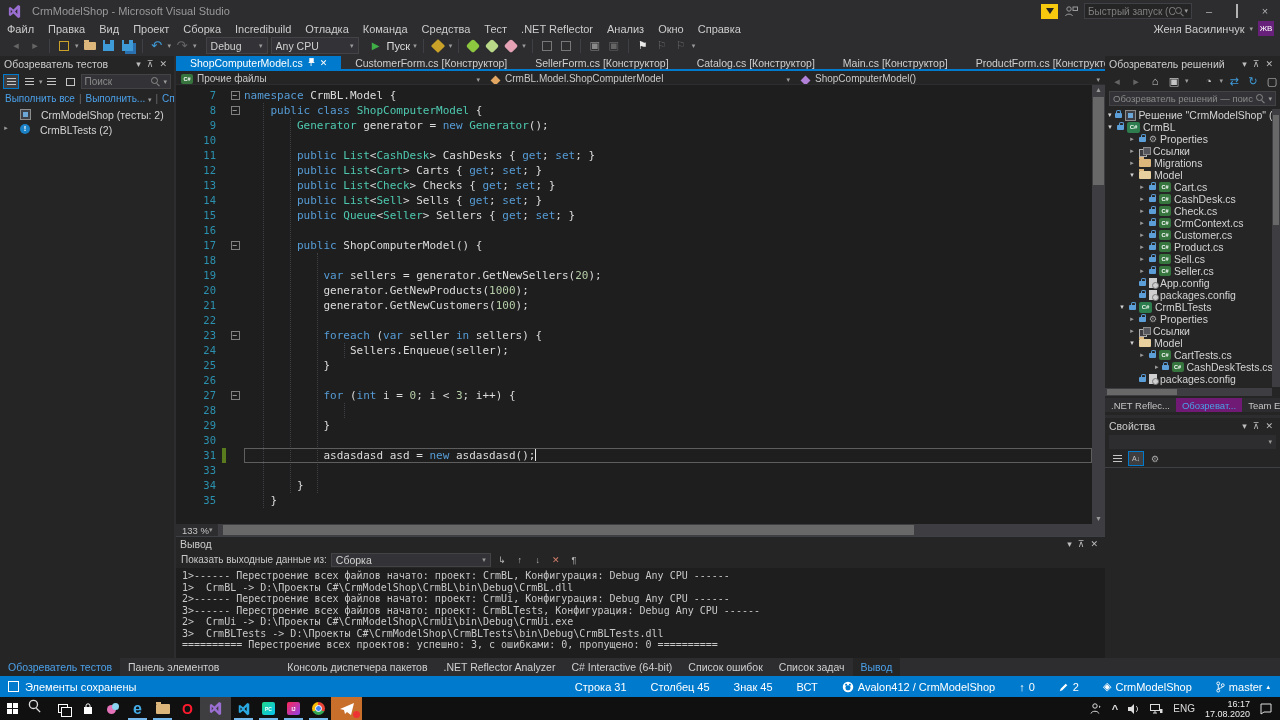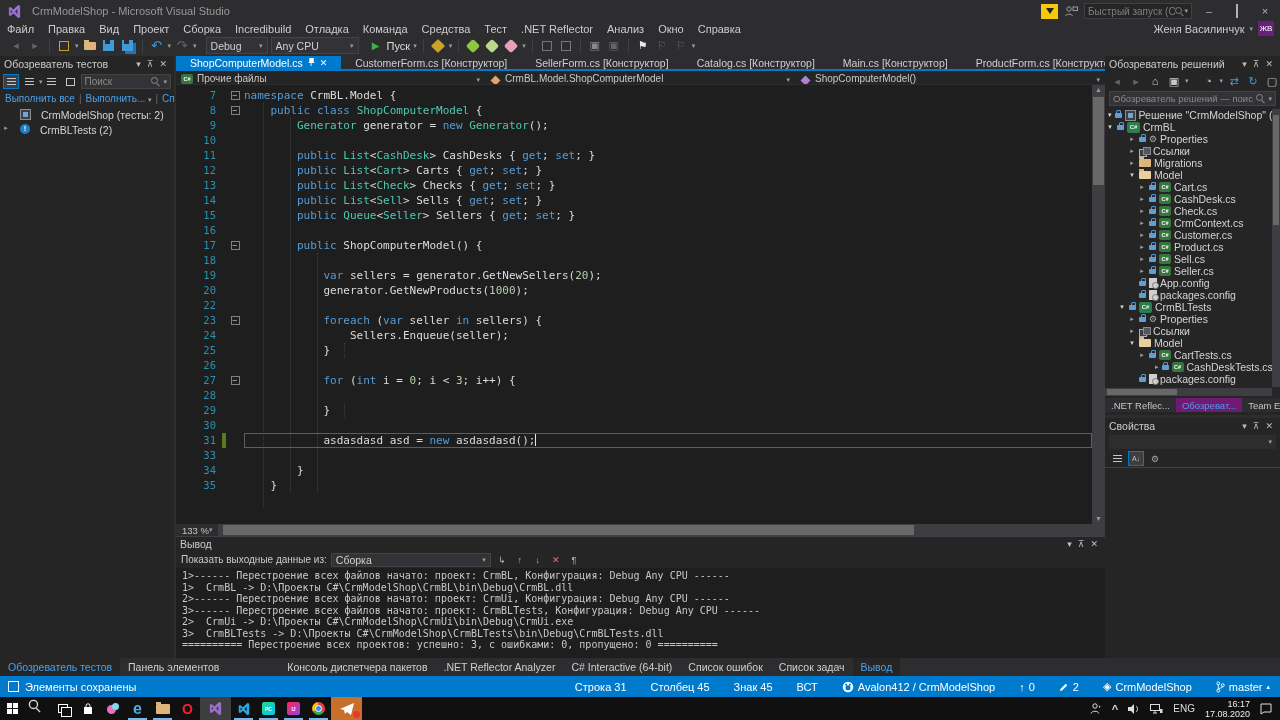--- a/index.html
+++ b/index.html
@@ -473,20 +473,26 @@
             <span class="fold"></span>
             <span class="ct"><span class="tk-p">            </span><span class="tk-k">var</span><span class="tk-p"> sellers = generator.GetNewSellers(</span><span class="tk-n">20</span><span class="tk-p">);</span></span>
           </div>
           <div class="cl">
             <span class="ln">20</span>
             <span class="chg"></span>
             <span class="fold"></span>
             <span class="ct"><span class="tk-p">            generator.GetNewProducts(</span><span class="tk-n">1000</span><span class="tk-p">);</span></span>
           </div>
           <div class="cl">
+            <span class="ln">21</span>
+            <span class="chg"></span>
+            <span class="fold"></span>
+            <span class="ct"><span class="tk-p">            generator.GetNewCustomers(</span><span class="tk-n">100</span><span class="tk-p">);</span></span>
+          </div>
+          <div class="cl">
             <span class="ln">22</span>
             <span class="chg"></span>
             <span class="fold"></span>
             <span class="ct"></span>
           </div>
           <div class="cl">
             <span class="ln">23</span>
             <span class="chg"></span>
             <span class="fold">
               <span class="fbox">−</span>

